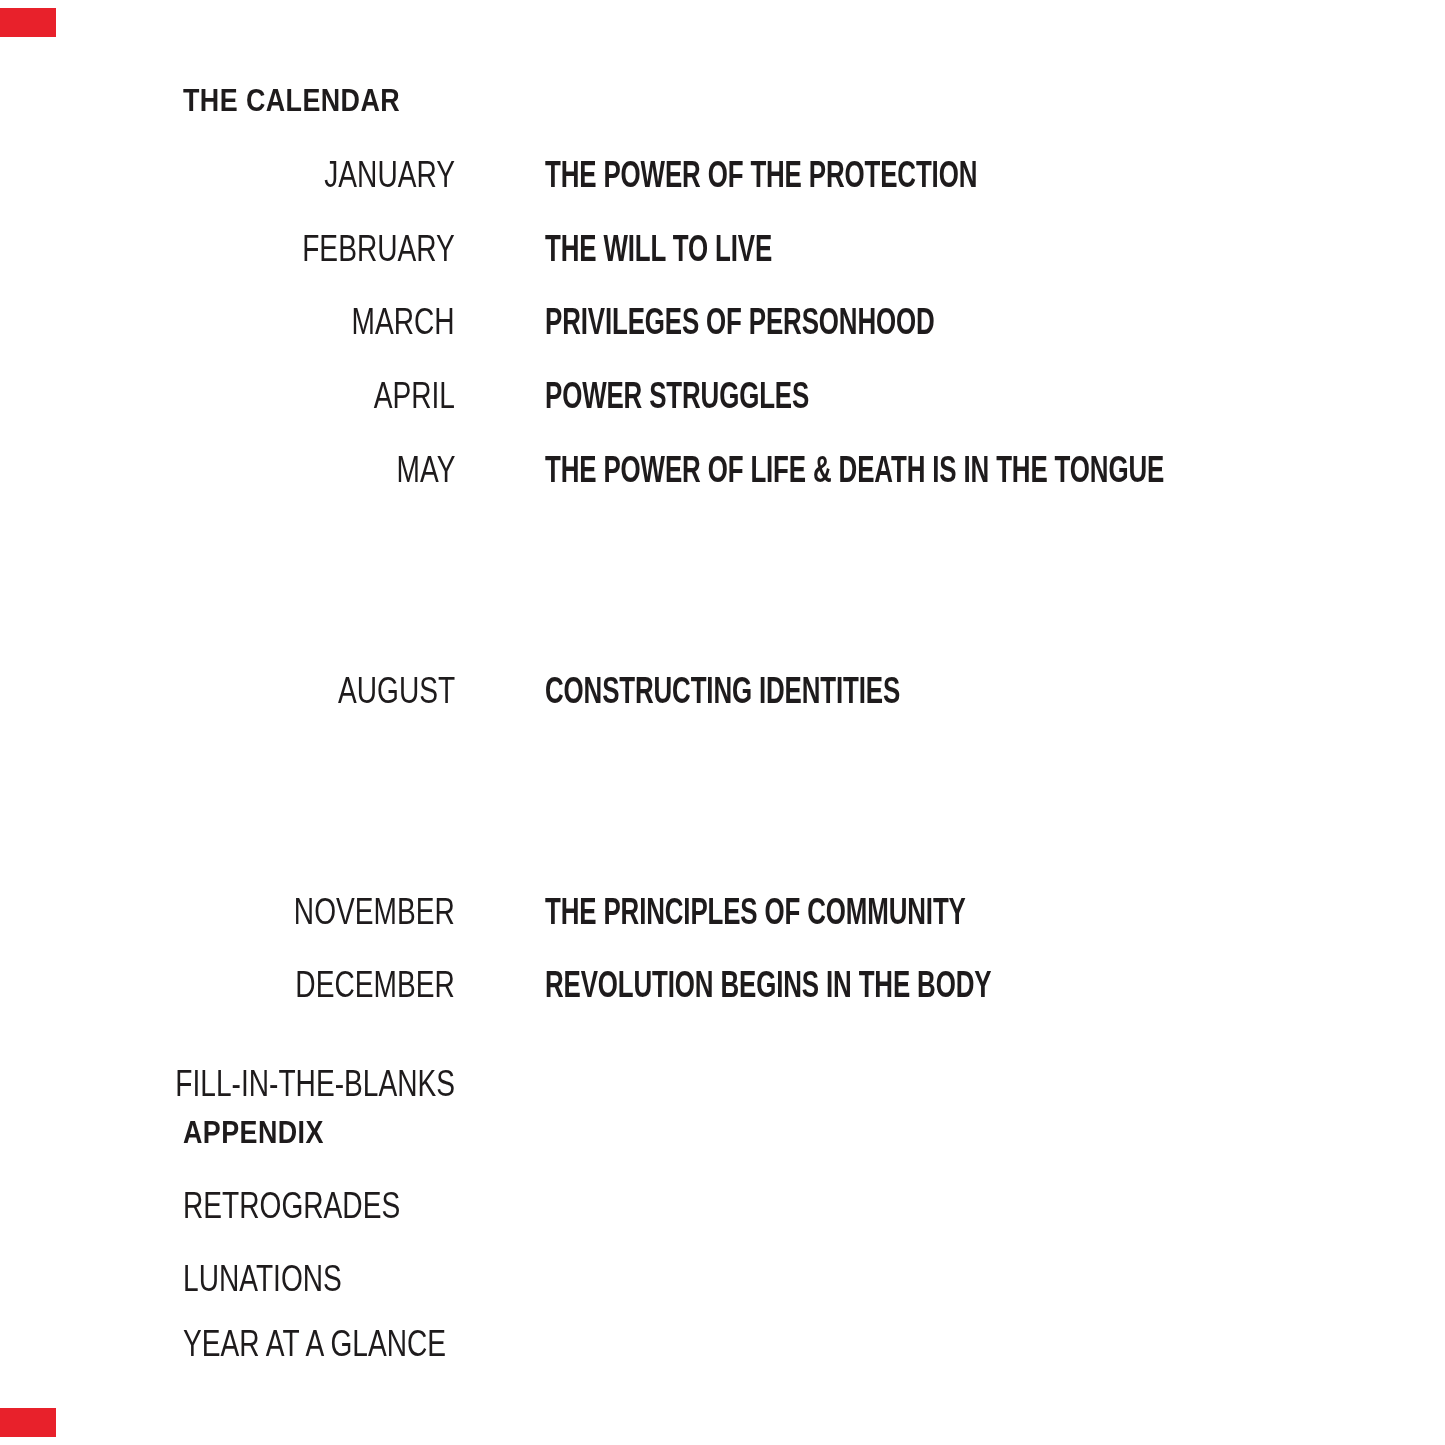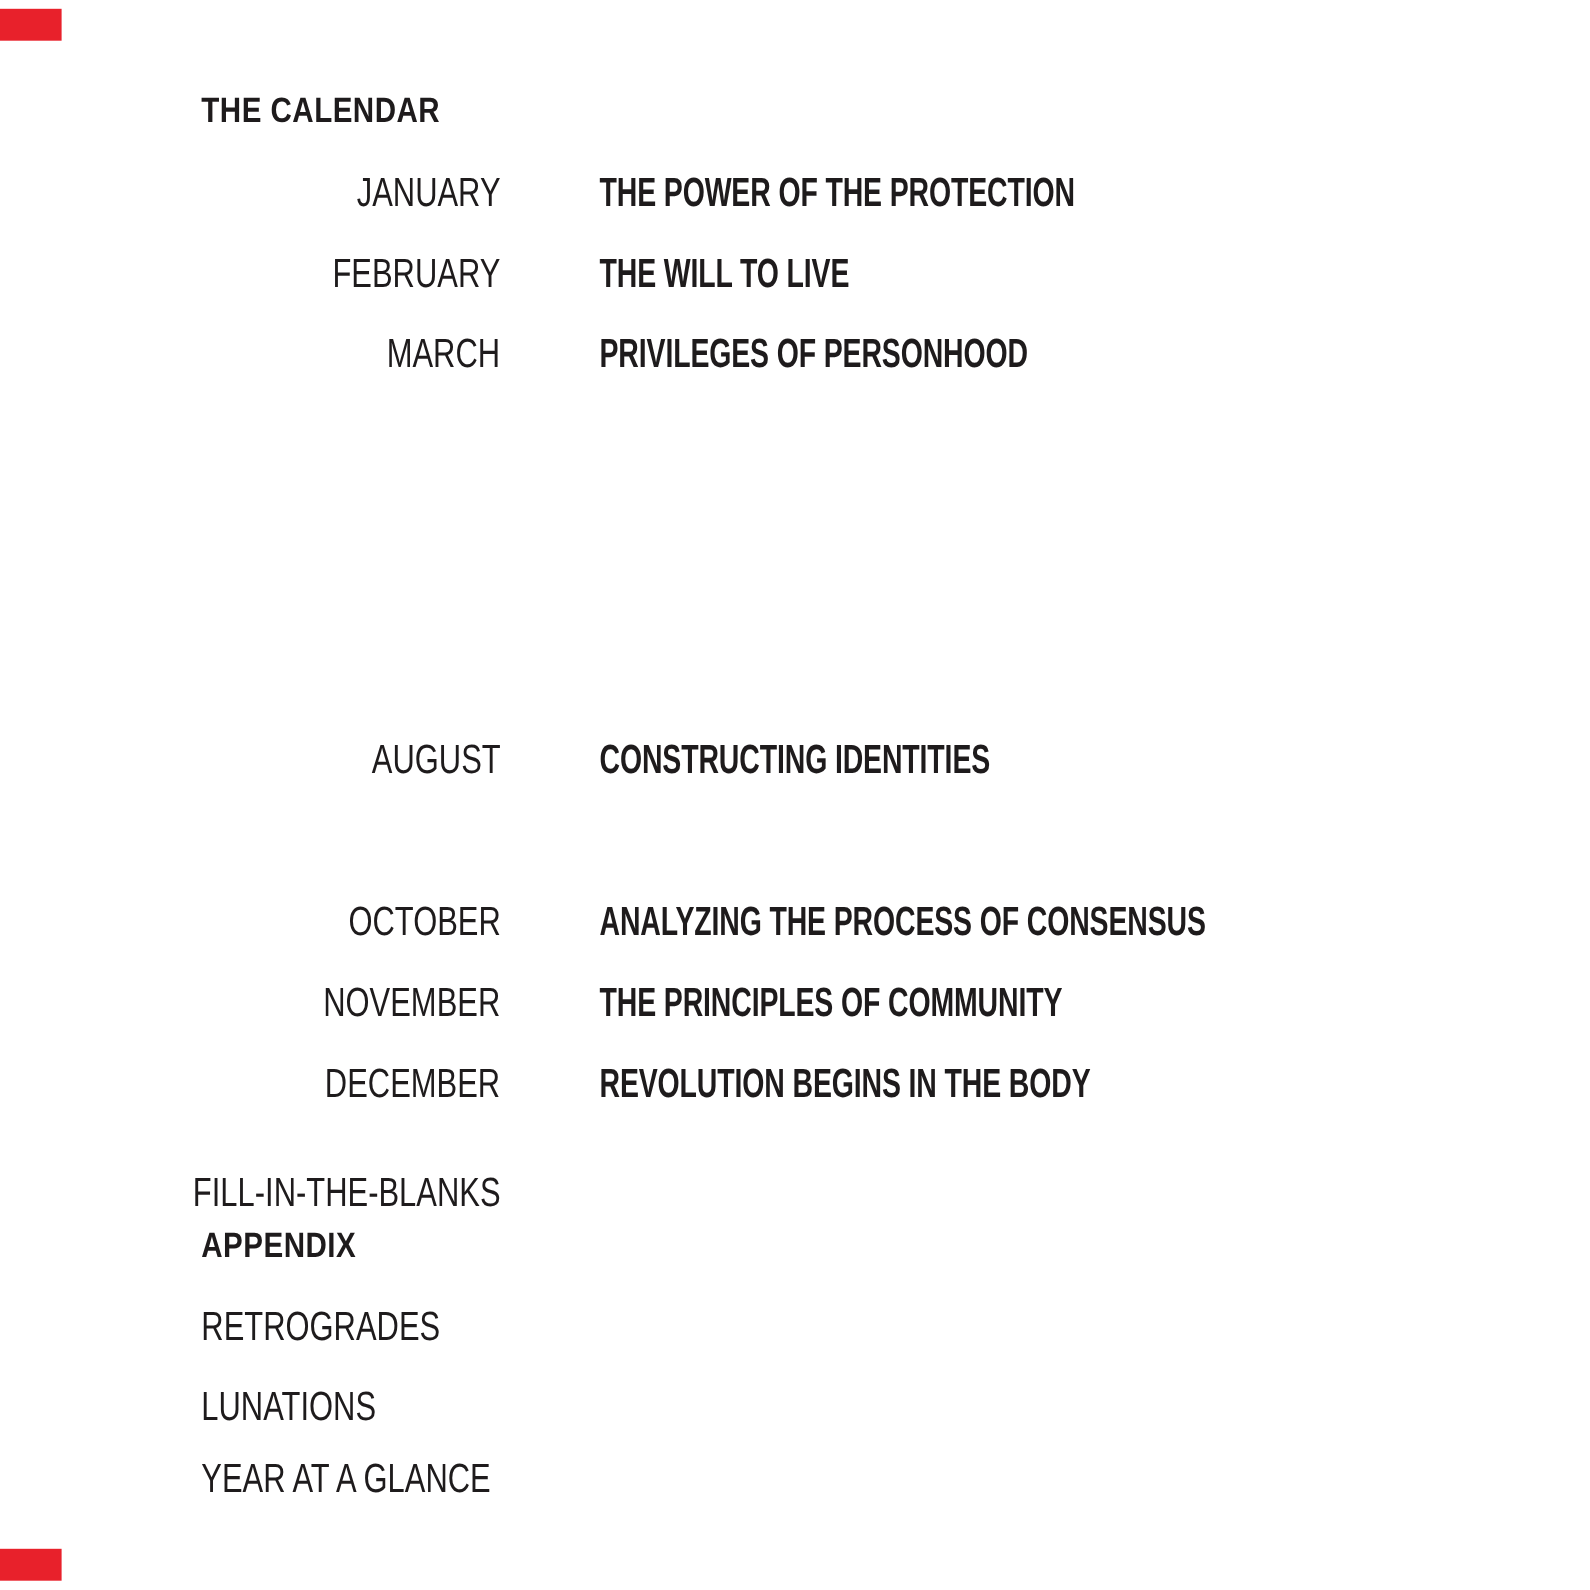--- a/index.html
+++ b/index.html
@@ -59,27 +59,31 @@
     <span class="title">THE POWER OF THE PROTECTION</span>
   </div>
   <div class="toc-row" style="top:229px">
     <span class="month">FEBRUARY</span>
     <span class="title">THE WILL TO LIVE</span>
   </div>
   <div class="toc-row" style="top:302px">
     <span class="month">MARCH</span>
     <span class="title">PRIVILEGES OF PERSONHOOD</span>
   </div>
+  <div class="toc-row" style="top:376px">
+    <span class="month">APRIL</span>
+    <span class="title">POWER STRUGGLES</span>
+  </div>
+  <div class="toc-row" style="top:450px">
+    <span class="month">MAY</span>
+    <span class="title">THE POWER OF LIFE &amp; DEATH IS IN THE TONGUE</span>
+  </div>
   <div class="toc-row" style="top:671px">
     <span class="month">AUGUST</span>
     <span class="title">CONSTRUCTING IDENTITIES</span>
-  </div>
-  <div class="toc-row" style="top:818px">
-    <span class="month">OCTOBER</span>
-    <span class="title">ANALYZING THE PROCESS OF CONSENSUS</span>
   </div>
   <div class="toc-row" style="top:892px">
     <span class="month">NOVEMBER</span>
     <span class="title">THE PRINCIPLES OF COMMUNITY</span>
   </div>
   <div class="toc-row" style="top:965px">
     <span class="month">DECEMBER</span>
     <span class="title">REVOLUTION BEGINS IN THE BODY</span>
   </div>
 

